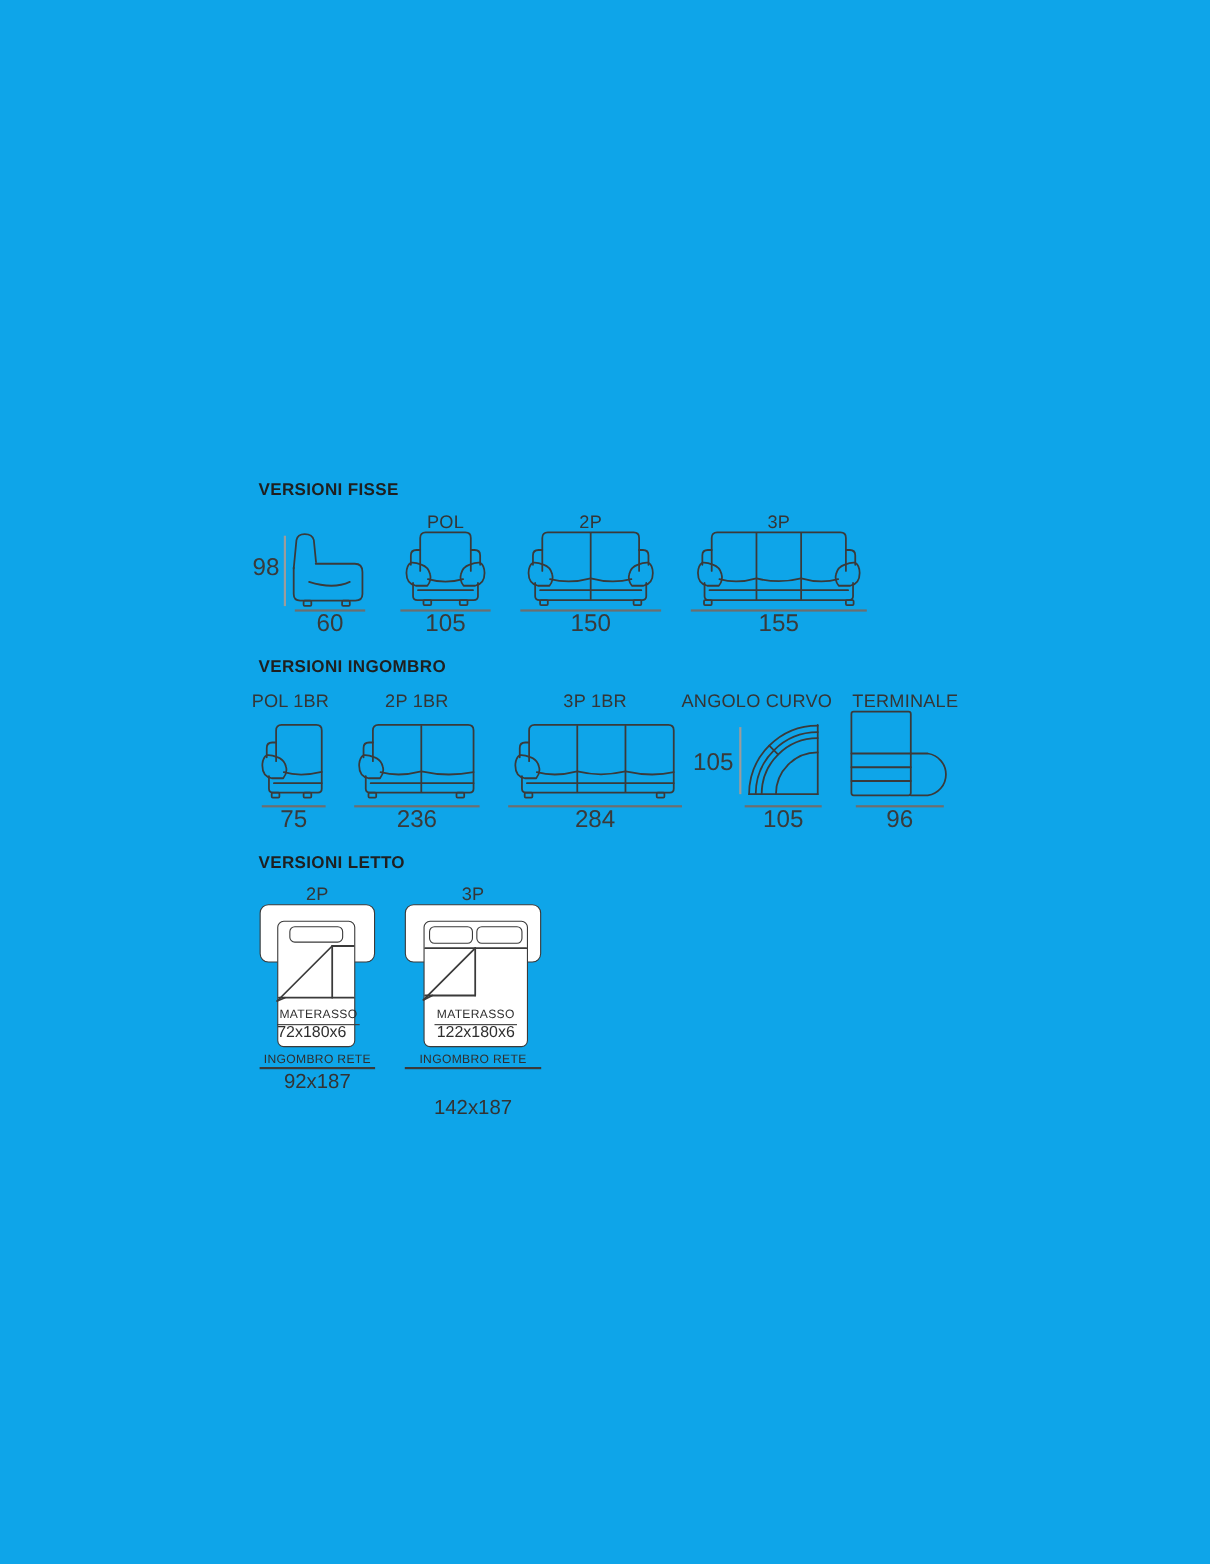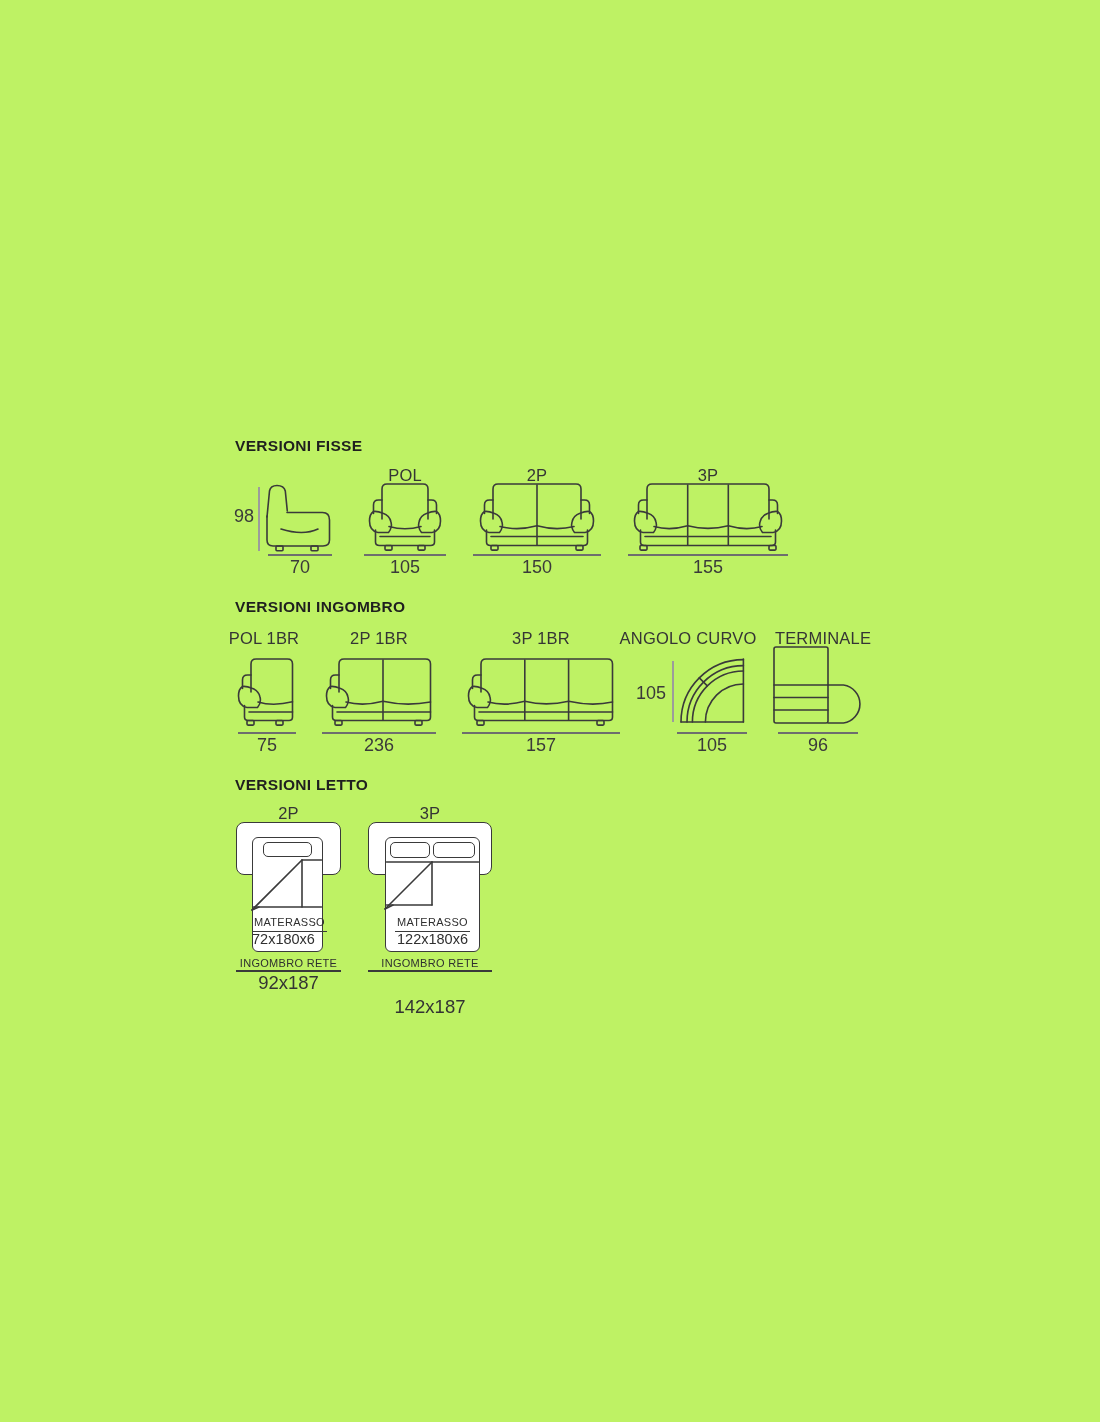--- a/index.html
+++ b/index.html
@@ -1,21 +1,21 @@
 <!DOCTYPE html>
 <html><head>
 <meta charset="utf-8">
 <style>
   html,body{margin:0;padding:0;background:#fff;}
-  .canvas{position:relative;width:1100px;height:1422px;background:#bef264;
+  .canvas{position:relative;width:1100px;height:1422px;background:#0ea5e9;
           font-family:"Liberation Sans",sans-serif;color:#383838;overflow:hidden;}
   .abs{position:absolute;}
   .sec-title{font-size:15.5px;font-weight:700;color:#1f1f1f;letter-spacing:.3px;line-height:16px;}
   .item-label{font-size:16.5px;color:#353535;text-align:center;line-height:18px;letter-spacing:.2px;}
-  .dim{font-size:18px;color:#3a3a3a;text-align:center;line-height:18px;}
+  .dim{font-size:22px;color:#3a3a3a;text-align:center;line-height:18px;}
   .hline{height:2px;background:#6e6e6e;}
   .vline{width:2px;background:#9c9c9c;}
   svg.draw{overflow:visible;}
   svg.draw path, svg.draw rect, svg.draw line{fill:none;stroke:#3a3a3a;stroke-width:1.6;
           stroke-linejoin:round;stroke-linecap:round;}
   .bedbox{position:absolute;border:1.6px solid #3a3a3a;background:#fff;box-sizing:border-box;}
   .bed-small{font-size:11px;color:#2f2f2f;text-align:center;letter-spacing:.3px;line-height:14px;}
   .bed-mid{font-size:14.5px;color:#2f2f2f;text-align:center;line-height:15px;}
   .bed-big{font-size:18.5px;color:#333;text-align:center;line-height:19px;}
   .u{display:inline-block;border-bottom:1.5px solid #3a3a3a;padding:0 2px 2px 2px;}
@@ -31,21 +31,21 @@
   <div class="abs dim" style="left:218px;top:507px;width:36px;text-align:right;">98</div>
   <div class="abs vline" style="left:258px;top:487px;height:64px;"></div>
   <svg class="abs draw" style="left:266px;top:483px;" width="68" height="69" viewBox="0 0 68 69">
     <path d="M1,34 L3.5,8 Q4.5,2.5 11,2.5 Q18,2.5 19.3,8 L21.3,28"></path>
     <path d="M1,33 V57 Q1,63 7,63 H57 Q63.5,63 63.5,57 V37 Q63.5,29.5 56.5,29.5 H21"></path>
     <path d="M15,46 Q37,53 52,46"></path>
     <rect x="10" y="63" width="7" height="4.8" rx="1"></rect>
     <rect x="45" y="63" width="7" height="4.8" rx="1"></rect>
   </svg>
   <div class="abs hline" style="left:268px;top:554px;width:64px;"></div>
-  <div class="abs dim" style="left:268px;top:558px;width:64px;">70</div>
+  <div class="abs dim" style="left:268px;top:558px;width:64px;">60</div>
 
   <div class="abs item-label" style="left:365px;top:466px;width:80px;">POL</div>
   <svg class="abs draw" style="left:367px;top:481px;" width="76" height="70" viewBox="0 0 76 70">
     <path d="M15,38 V8 Q15,3 20,3 H56 Q61,3 61,8 V38"></path>
     <path d="M15,19 H11.5 Q6.5,19 6.5,24 V32.5"></path>
     <path d="M6.5,30.5 Q2.5,33 2.5,40 Q2.5,50 11,51.5 H21.5 Q25.5,46.5 24,41 Q22.5,34.5 16,32.3 Q10.5,30 6.5,30.5 Z"></path>
     <path d="M61,19 H64.5 Q69.5,19 69.5,24 V32.5"></path>
     <path d="M69.5,30.5 Q73.5,33 73.5,40 Q73.5,50 65,51.5 H54.5 Q50.5,46.5 52,41 Q53.5,34.5 60,32.3 Q65.5,30 69.5,30.5 Z"></path>
     <path d="M22,45.5 Q38,50 54,45.5"></path>
     <path d="M13,55.5 H63"></path>
@@ -126,21 +126,21 @@
     <path d="M58.8,4 V64"></path>
     <path d="M102.6,4 V64"></path>
     <path d="M15,19 H11.5 Q6.5,19 6.5,24 V32.5"></path>
     <path d="M6.5,30.5 Q2.5,33 2.5,40 Q2.5,50 11,51.5 H21.5 Q25.5,46.5 24,41 Q22.5,34.5 16,32.3 Q10.5,30 6.5,30.5 Z"></path>
     <path d="M22,46 Q39,50.5 58.8,45.3 Q80,50.5 102.6,45.3 Q126,50.5 146.5,46"></path>
     <path d="M13,56 H146.5"></path>
     <rect x="11" y="64.5" width="7" height="4.6" rx="1"></rect>
     <rect x="131" y="64.5" width="7" height="4.6" rx="1"></rect>
   </svg>
   <div class="abs hline" style="left:462px;top:732px;width:158px;"></div>
-  <div class="abs dim" style="left:462px;top:736px;width:158px;">157</div>
+  <div class="abs dim" style="left:462px;top:736px;width:158px;">284</div>
 
   <div class="abs item-label" style="left:614px;top:629px;width:148px;">ANGOLO CURVO</div>
   <div class="abs dim" style="left:630px;top:684px;width:36px;text-align:right;">105</div>
   <div class="abs vline" style="left:672px;top:661px;height:61px;"></div>
   <svg class="abs draw" style="left:680px;top:658px;" width="64" height="65" viewBox="0 0 64 65">
     <path d="M1,64 H63.4"></path>
     <path d="M63.4,1 V64"></path>
     <path d="M1,64 A62.4,62.4 0 0 1 63.4,1.6"></path>
     <path d="M7,64 A56.4,56.4 0 0 1 63.4,7.6"></path>
     <path d="M12.4,64 A51,51 0 0 1 63.4,13"></path>

